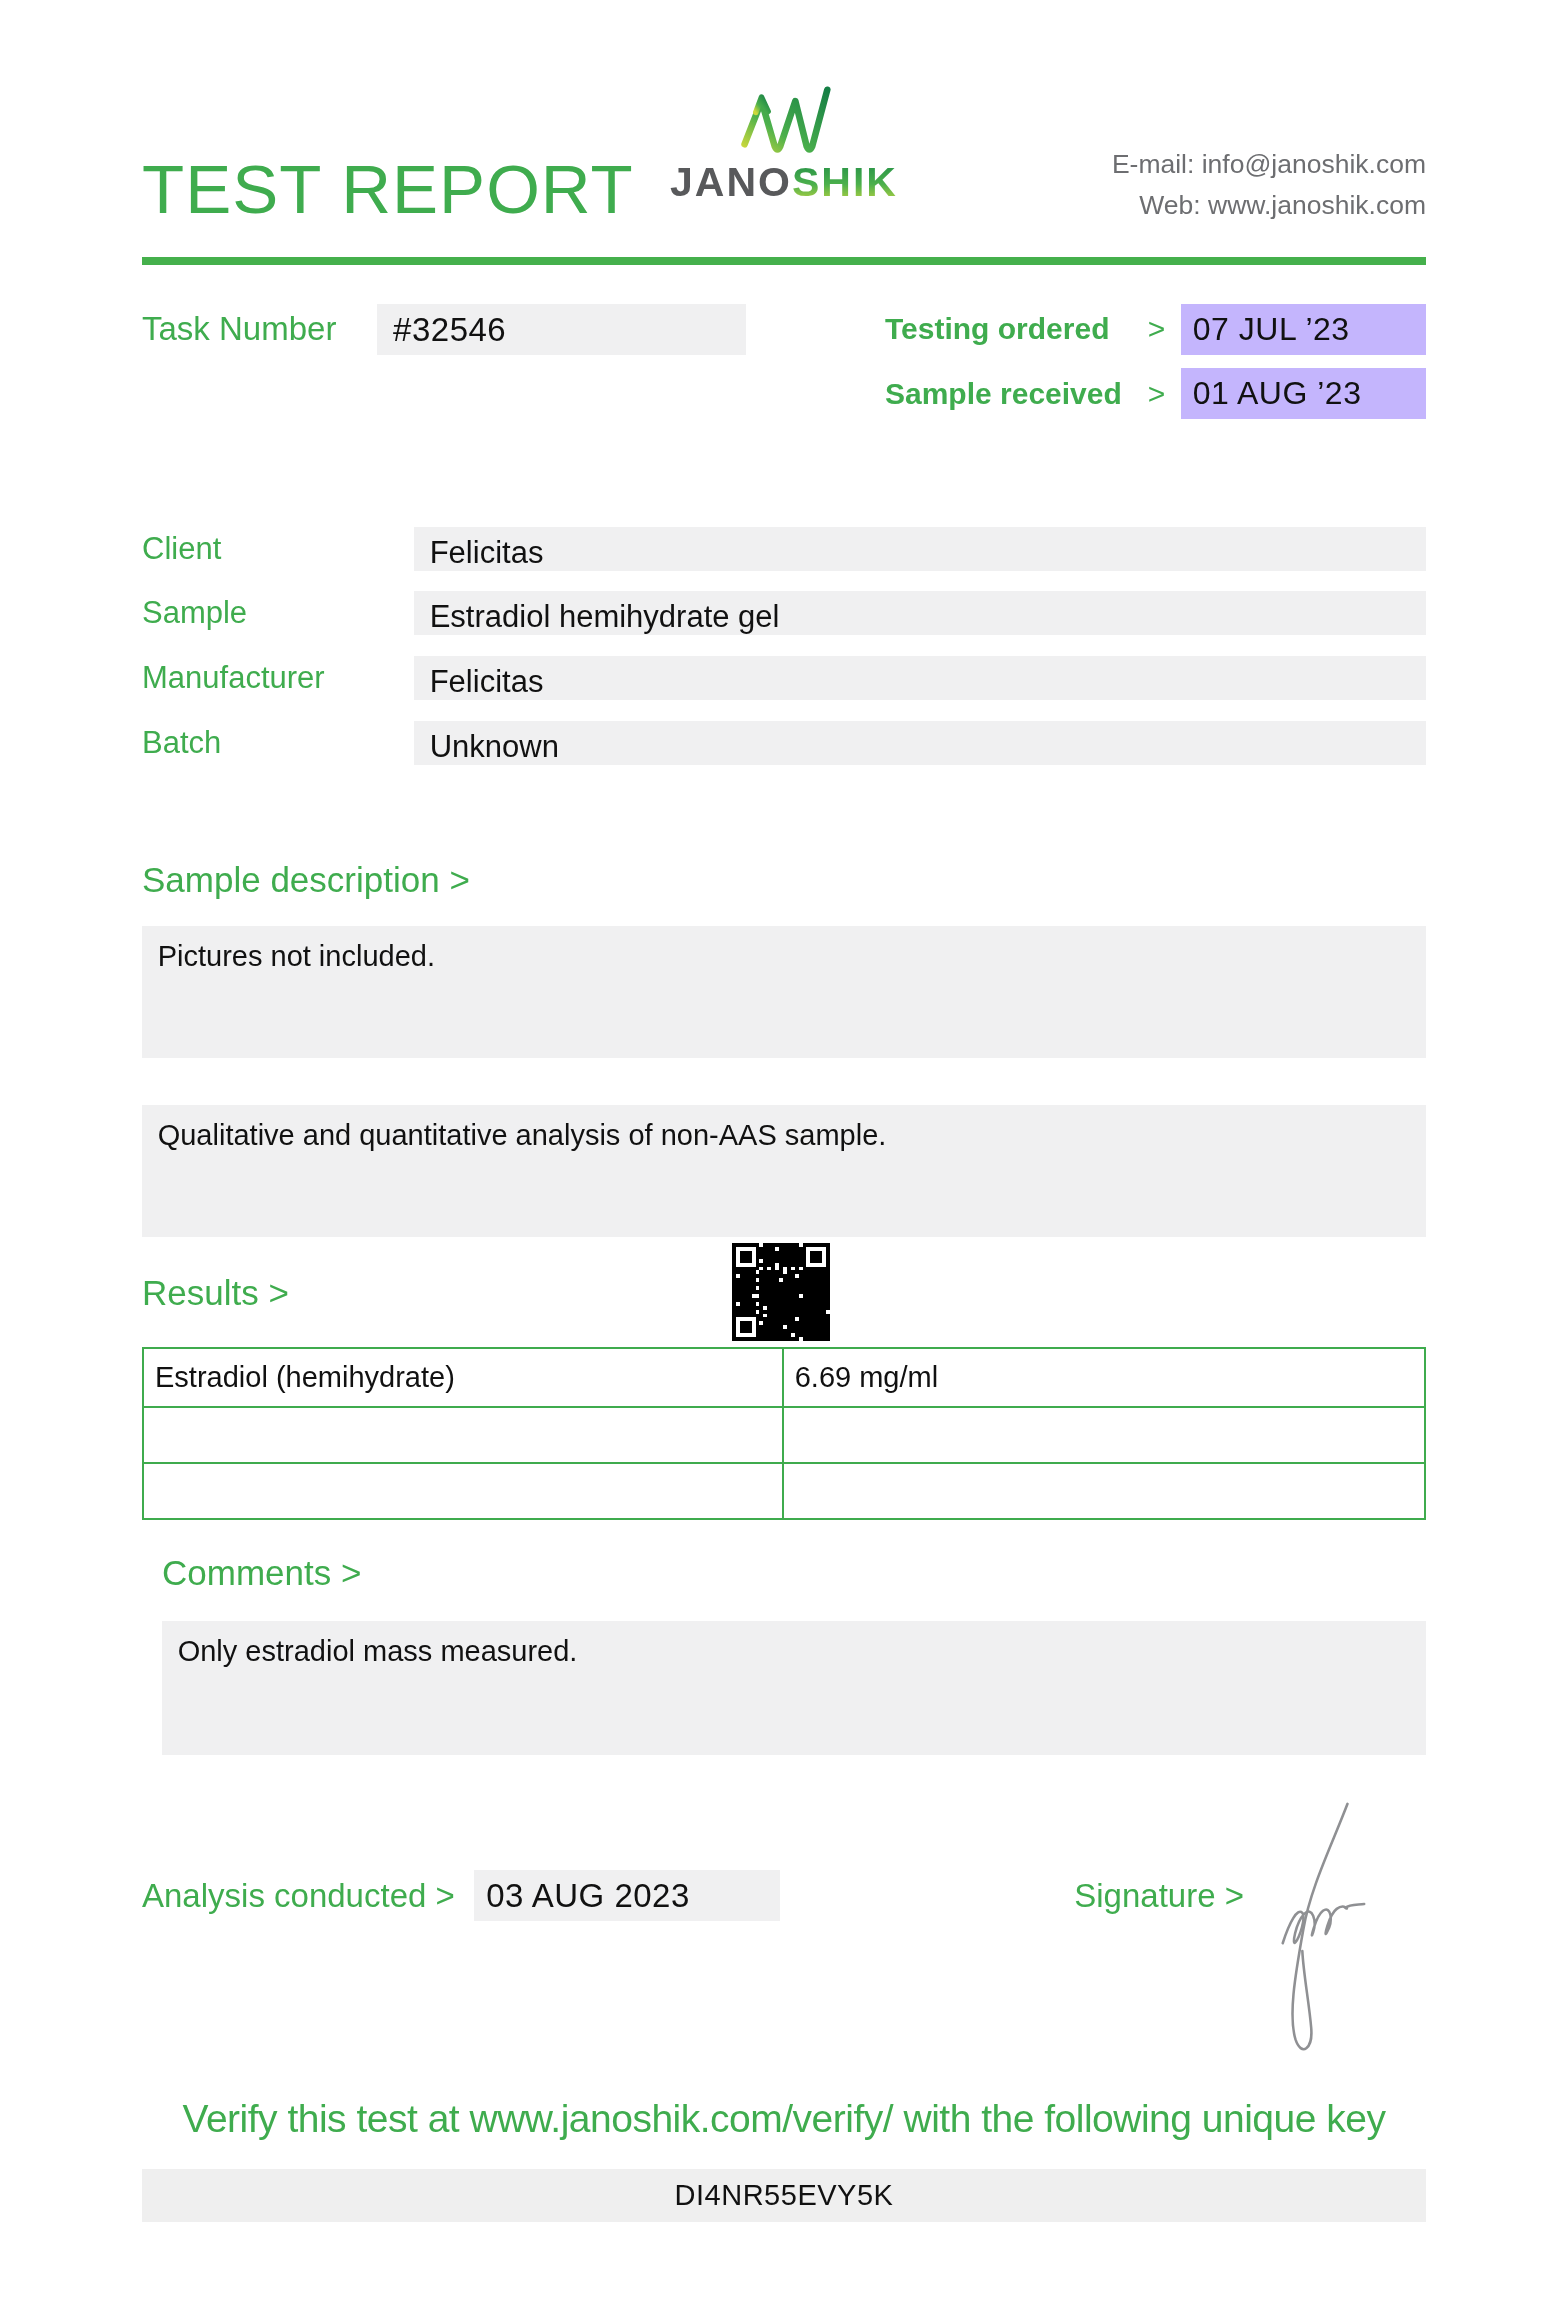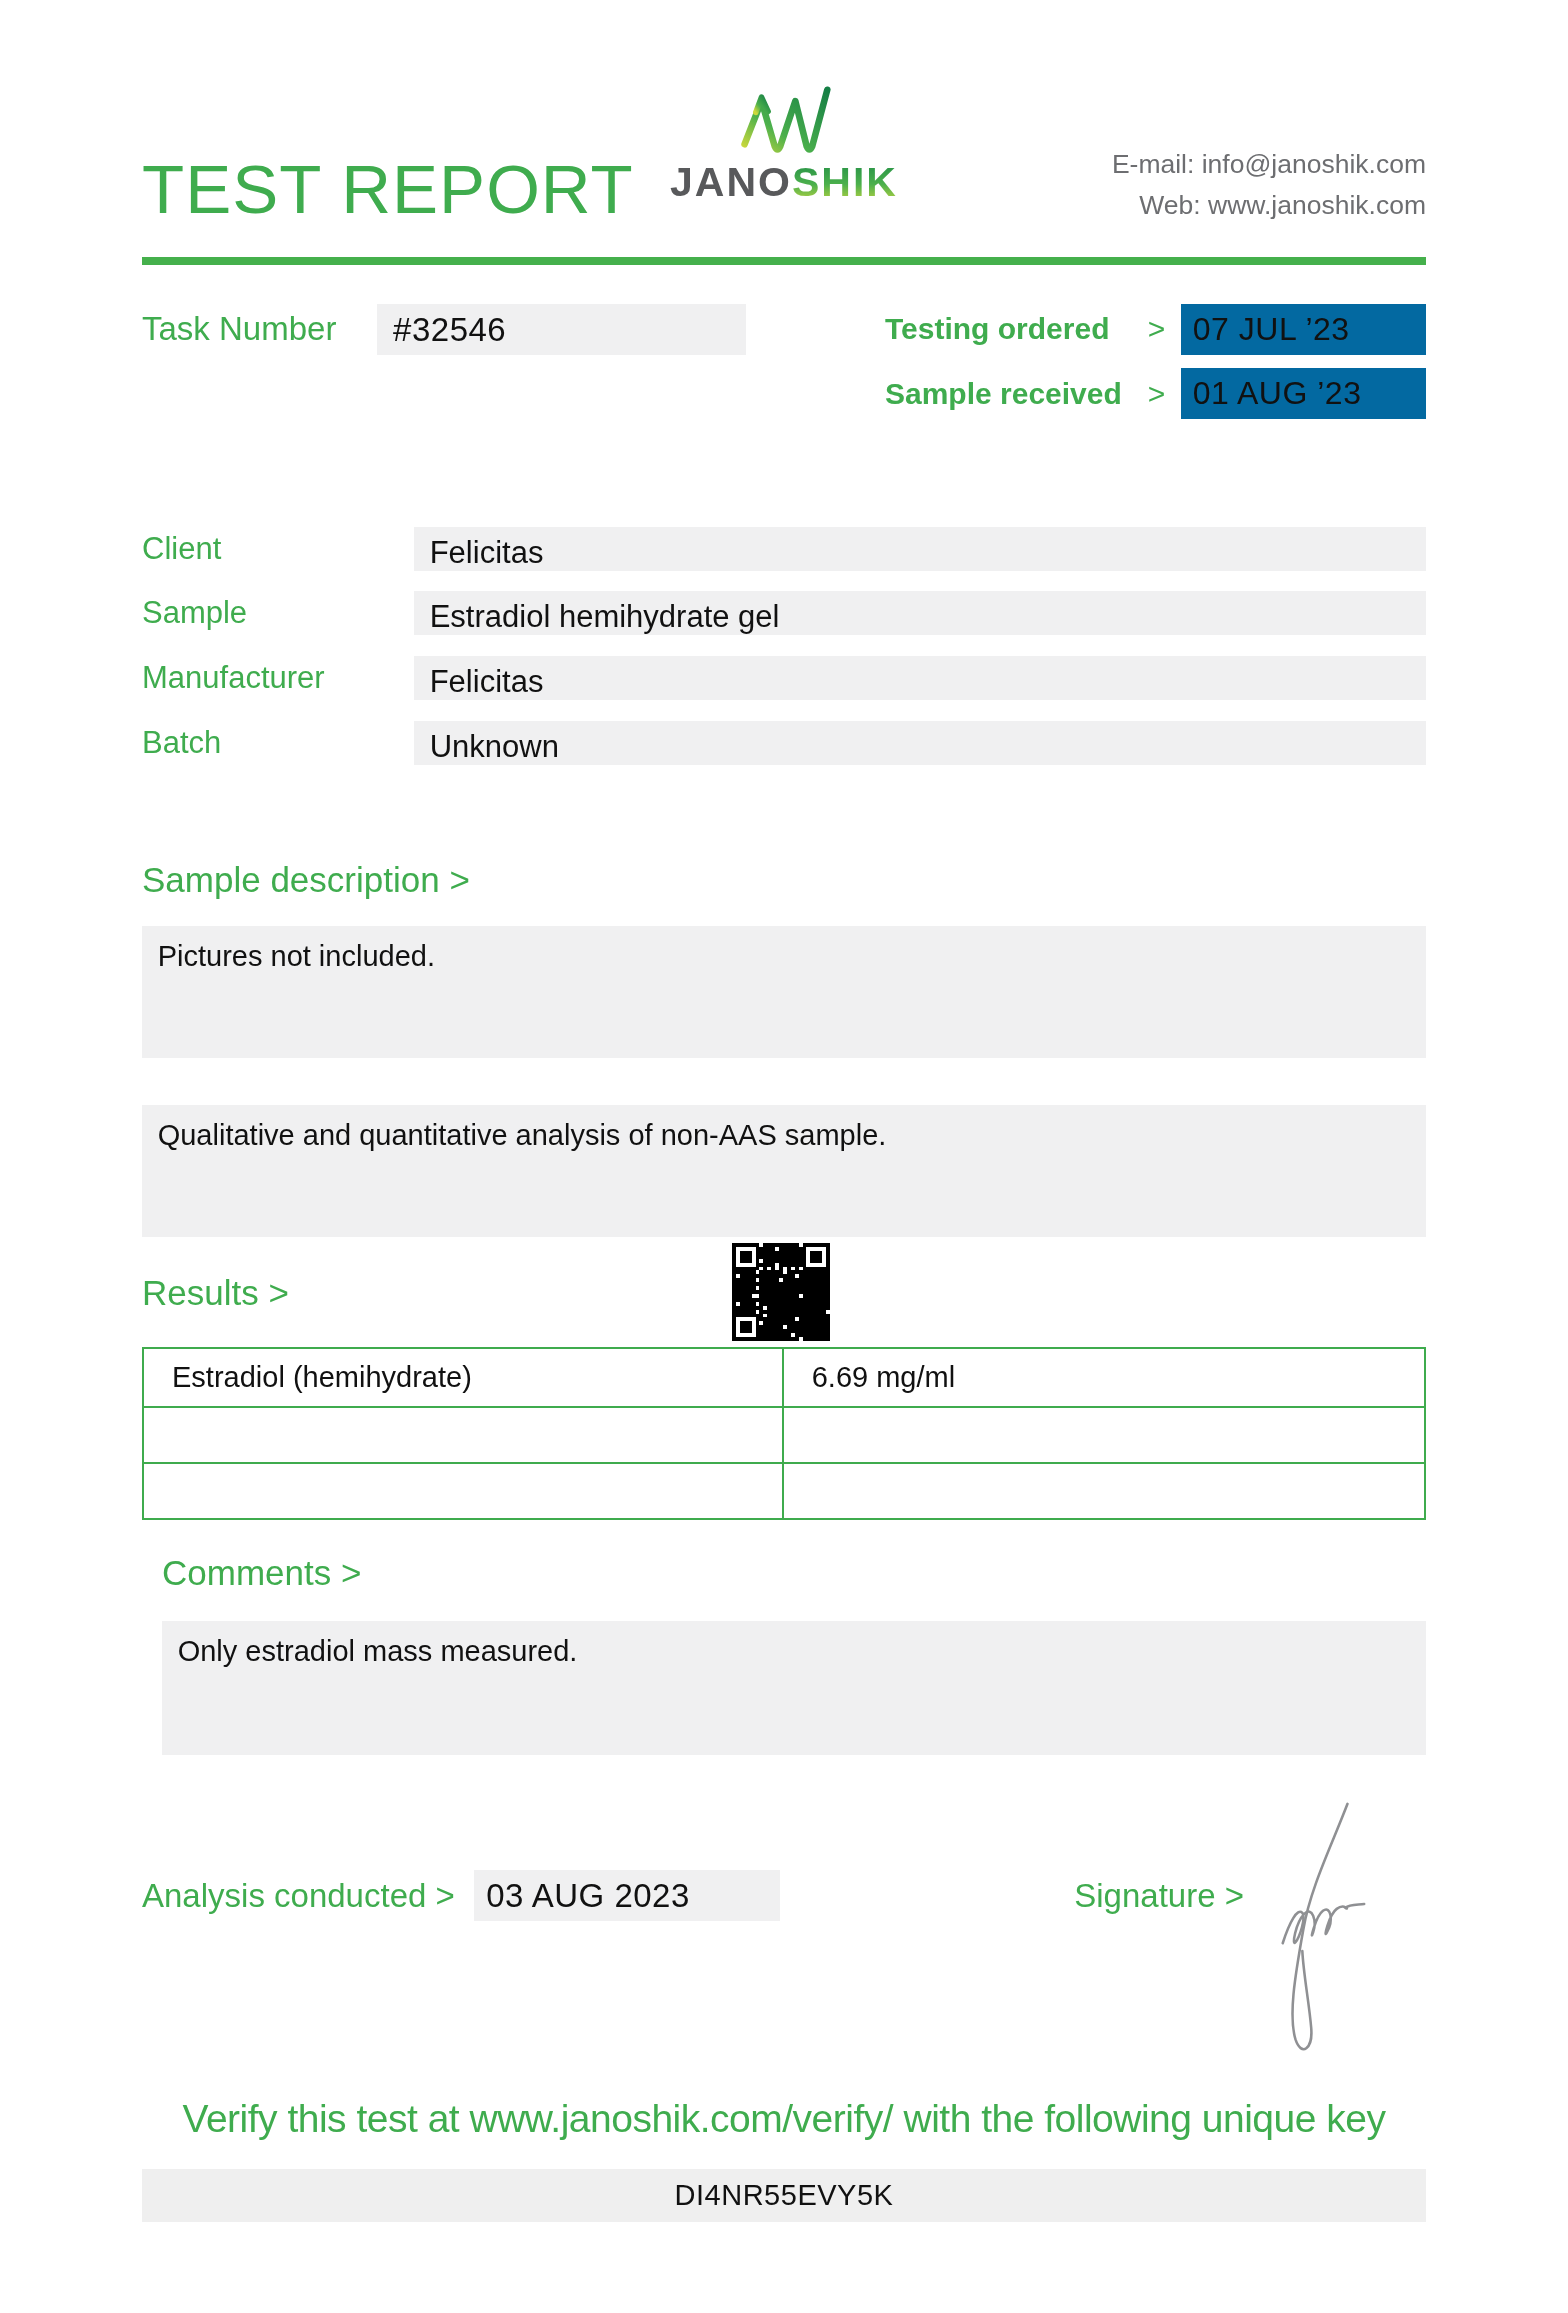--- a/index.html
+++ b/index.html
@@ -43,21 +43,21 @@
   .task-box {
     width:369px; height:51px; margin-left:41px;
     background:#f0f0f1; font-size:33px; line-height:51px; padding-left:15.7px;
     color:#111; letter-spacing:0.5px;
   }
   .meta-right { width:541px; }
   .meta-right .mrow { display:flex; align-items:center; height:51px; margin-bottom:13.7px; }
   .mrow .mlabel { flex:1; font-size:30px; color:#3fac4e;font-weight:bold; }
   .mrow .marrow { font-size:30px; color:#3fac4e; margin-right:15.7px; }
   .date-box {
-    width:245px; height:51px; background:#0369a1;
+    width:245px; height:51px; background:#c4b5fd;
     font-size:32px; line-height:51px; padding-left:11.8px; letter-spacing:0.5px;
   }
 
   
   .info { margin-top:90px; }
   .irow { display:flex; align-items:center; height:51px; margin-bottom:13.7px; }
   .irow .ilabel { width:272px; font-size:31px; color:#3fac4e; }
   .irow .ibox { flex:1; height:44px; background:#f0f0f1; font-size:31px; line-height:51px; padding-left:15.7px; color:#111; }
 
   
@@ -66,21 +66,21 @@
   .sec-sd { margin-top:94px; }
   .sec-tr { margin-top:47px; }
   .sec-tr .sec-box { margin-top:33px; }
 
   .results-band { position:relative; height:110px; }
   .results-band .sec-heading { position:absolute; left:0; top:50%; transform:translateY(-50%); }
   .qr { position:absolute; left:590px; top:5.9px; width:98px; height:98px; }
   .qr svg { width:100%; height:100%; fill:#000; }
 
   table.results { width:100%; border-collapse:collapse; table-layout:fixed; }
-  table.results td { border:2.9px solid #3fab4d; font-size:29px; padding-left:28px; height:56px; vertical-align:middle; color:#111; }
+  table.results td { border:2.9px solid #3fab4d; font-size:29px; padding-left:11px; height:56px; vertical-align:middle; color:#111; }
   table.results tr:first-child td { height:59px; }
   td.c1 { width:49.9%; }
 
   .sec-cm { margin-top:35px;padding-left:20px; }
   .sec-cm .sec-box { margin-top:31px; height:134px; }
 
   
   .footer { position:relative; display:flex; align-items:center; margin-top:115px; height:51px; }
   .analysis-box { width:306px; height:51px; margin-left:19.6px; background:#f0f0f1; font-size:33px; line-height:51px; padding-left:11.8px; letter-spacing:0.5px; }
   .sig-label { margin-left:auto; margin-right:182px; font-size:33px; color:#3fac4e; }

